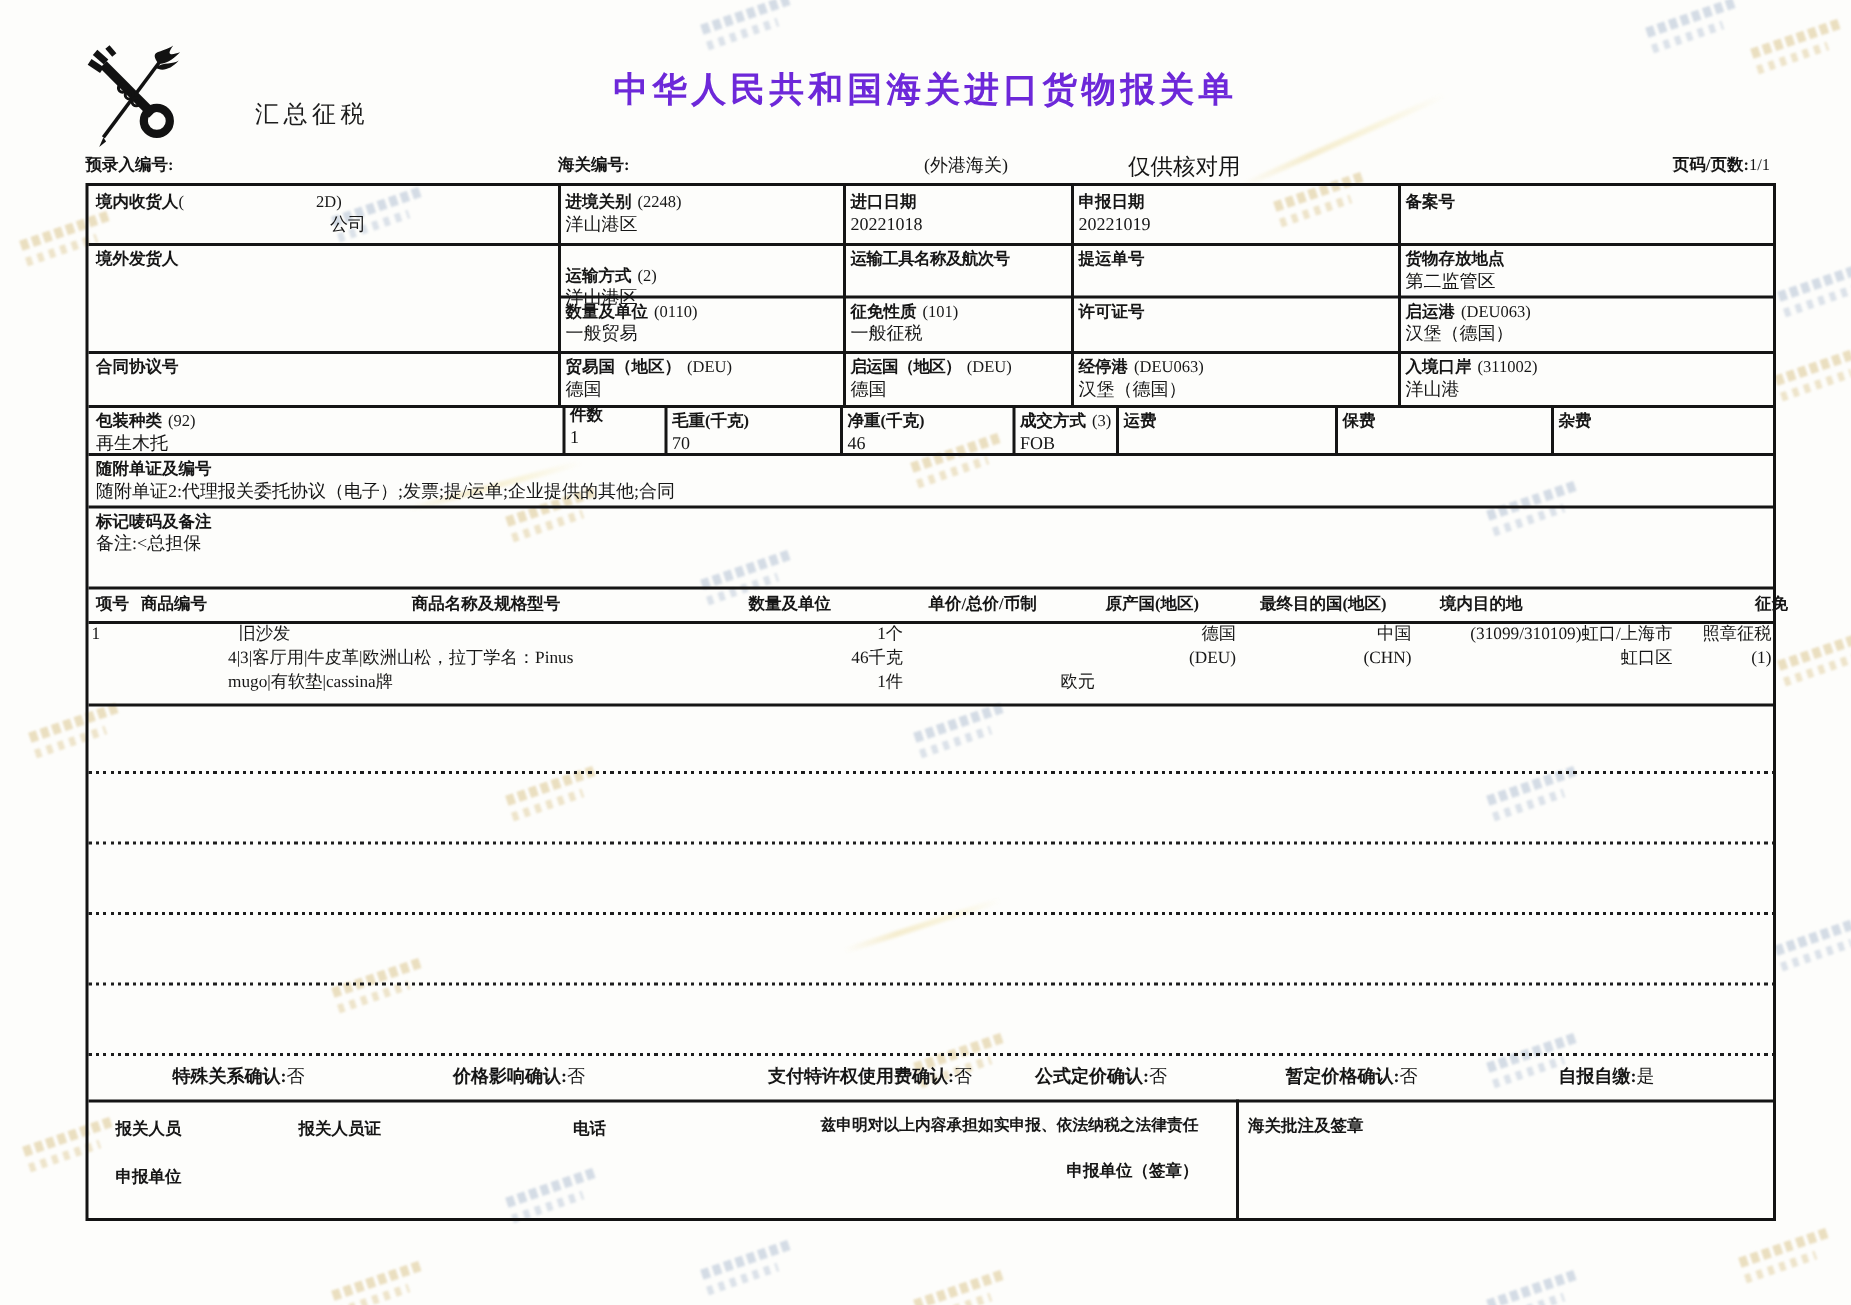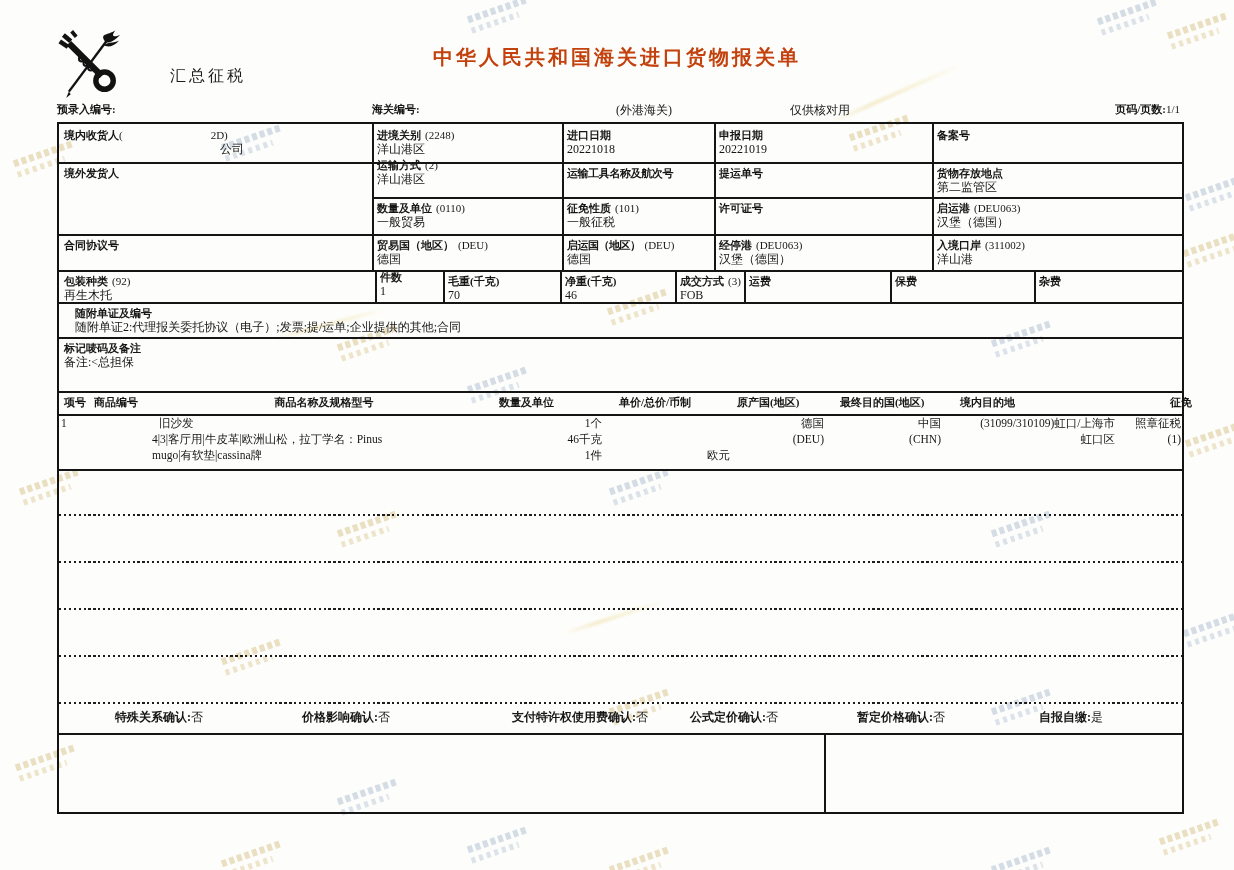--- a/index.html
+++ b/index.html
@@ -4,21 +4,21 @@
 <style>
   html,body{margin:0;padding:0;}
   body{
     width:1234px;height:870px;position:relative;overflow:hidden;
     background:#fdfdfb;color:#161616;
     font-family:"Liberation Serif","DejaVu Serif",serif;
   }
   
   .doc-title{
     position:absolute;top:44px;left:0;width:1234px;text-align:center;
-    font-size:20px;font-weight:bold;letter-spacing:3px;color:#c2410c;
+    font-size:23px;font-weight:bold;letter-spacing:3px;color:#6d28d9;
   }
   .summary-mark{position:absolute;left:170px;top:66px;font-size:16px;letter-spacing:3px;color:#1c1c1c;}
   .logo{position:absolute;left:57px;top:29px;width:64px;height:74px;}
   .prehead{position:absolute;top:99px;left:0;width:1234px;height:22px;font-size:11px;}
   .prehead .b{font-weight:bold;}
   .ph{position:absolute;top:3px;white-space:nowrap;}
   
   #form{
     position:absolute;left:57px;top:122px;width:1123px;height:688px;
     border:2.4px solid #131313;box-sizing:content-box;
@@ -109,21 +109,21 @@
     <path d="M13,68 L10,75 L15,71 Z" fill="#121212"></path>
   </svg>
 </div>
 <div class="summary-mark">汇总征税</div>
 <div class="doc-title">中华人民共和国海关进口货物报关单</div>
 
 <div class="prehead">
   <span class="ph b" style="left:57px">预录入编号:</span>
   <span class="ph b" style="left:372px">海关编号:</span>
   <span class="ph" style="left:616px;font-size:12px">(外港海关)</span>
-  <span class="ph" style="left:790px;font-size:12px">仅供核对用</span>
+  <span class="ph" style="left:752px;font-size:15px">仅供核对用</span>
   <span class="ph" style="left:1088px;width:92px;text-align:right"><span class="b">页码/页数:</span><span>1/1</span></span>
 </div>
 
 <div id="form">
 
   <div class="hl" style="top:38px"></div>
   <div class="hl" style="top:73px;left:313px;width:810px"></div>
   <div class="hl" style="top:110px"></div>
   <div class="hl" style="top:146px"></div>
   <div class="hl" style="top:178px"></div>
@@ -168,21 +168,21 @@
     <div class="val">20221019</div>
   </div>
   <div class="cell" style="left:873px;top:0;width:250px;height:38px">
     <div class="l1"><span class="lbl">备案号</span></div>
     <div class="val"></div>
   </div>
 
   <div class="cell" style="left:0;top:38px;width:313px;height:72px">
     <div class="l1"><span class="lbl">境外发货人</span></div>
   </div>
-  <div class="cell" style="left:313px;top:30px;width:190px;height:35px">
+  <div class="cell" style="left:313px;top:49px;width:190px;height:35px">
     <div class="l1"><span class="lbl">运输方式</span> <span class="code">(2)</span></div>
     <div class="val">洋山港区</div>
   </div>
   <div class="cell" style="left:503px;top:38px;width:176px;height:35px;padding-right:12px">
     <div class="l1"><span class="lbl" style="letter-spacing:-.4px">运输工具名称及航次号</span></div>
   </div>
   <div class="cell" style="left:655px;top:38px;width:218px;height:35px">
     <div class="l1"><span class="lbl">提运单号</span></div>
   </div>
   <div class="cell" style="left:873px;top:38px;width:250px;height:35px">
@@ -249,21 +249,21 @@
   <div class="cell" style="left:831px;top:146px;width:144px;height:32px">
     <div class="l1"><span class="lbl">保费</span></div>
   </div>
   <div class="cell" style="left:685px;top:146px;width:146px;height:32px">
     <div class="l1"><span class="lbl">运费</span></div>
   </div>
   <div class="cell" style="left:975px;top:146px;width:148px;height:32px">
     <div class="l1"><span class="lbl">杂费</span></div>
   </div>
 
-  <div class="cell" style="left:11px;top:178px;width:1031px;height:35px">
+  <div class="cell" style="left:0;top:178px;width:1031px;height:35px">
     <div class="l1"><span class="lbl">随附单证及编号</span></div>
     <div class="val">随附单证2:代理报关委托协议（电子）;发票;提/运单;企业提供的其他;合同</div>
   </div>
 
   <div class="cell" style="left:0;top:213px;width:1123px;height:55px">
     <div class="l1"><span class="lbl">标记唛码及备注</span></div>
     <div class="val">备注:&lt;总担保</div>
   </div>
 
   <span class="gh" style="left:5px">项号</span>
@@ -295,14 +295,23 @@
     <div class="tr" style="left:1058px;top:17px;width:64px">(1)</div>
   </div>
 
   <span class="conf" style="left:56px"><span class="lbl">特殊关系确认:</span><span class="cv">否</span></span>
   <span class="conf" style="left:243px"><span class="lbl">价格影响确认:</span><span class="cv">否</span></span>
   <span class="conf" style="left:453px"><span class="lbl">支付特许权使用费确认:</span><span class="cv">否</span></span>
   <span class="conf" style="left:631px"><span class="lbl">公式定价确认:</span><span class="cv">否</span></span>
   <span class="conf" style="left:798px"><span class="lbl">暂定价格确认:</span><span class="cv">否</span></span>
   <span class="conf" style="left:980px"><span class="lbl">自报自缴:</span><span class="cv">是</span></span>
 
+  <div class="footer">
+    <div style="left:18px;top:12px">报关人员</div>
+    <div style="left:140px;top:12px">报关人员证</div>
+    <div style="left:323px;top:12px">电话</div>
+    <div style="left:18px;top:44px">申报单位</div>
+    <div style="left:460px;top:10px;width:280px;text-align:right;font-size:10.5px">兹申明对以上内容承担如实申报、依法纳税之法律责任</div>
+    <div style="left:460px;top:40px;width:280px;text-align:right">申报单位（签章）</div>
+    <div style="left:773px;top:10px">海关批注及签章</div>
+  </div>
 
 </div>
 
 </body></html>

